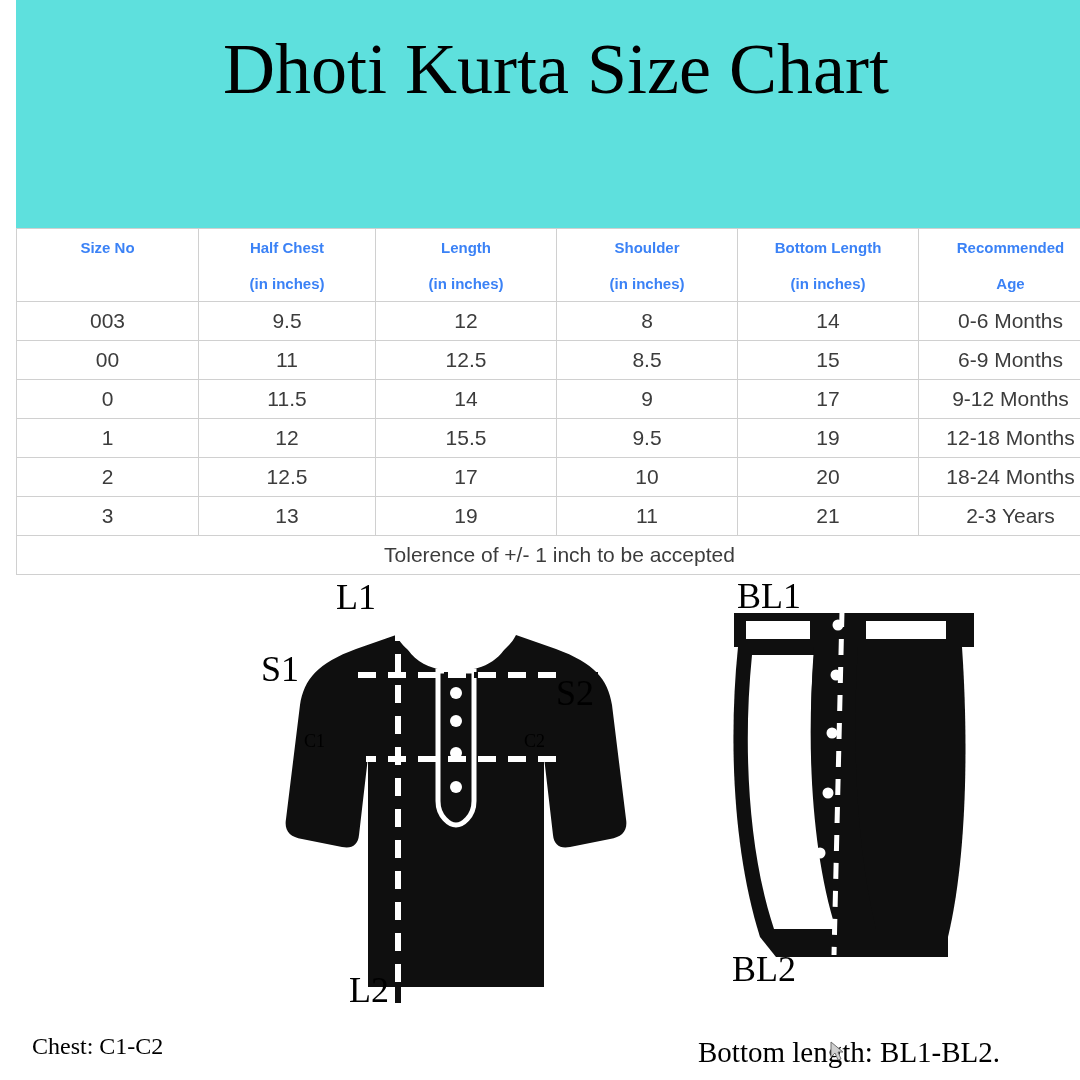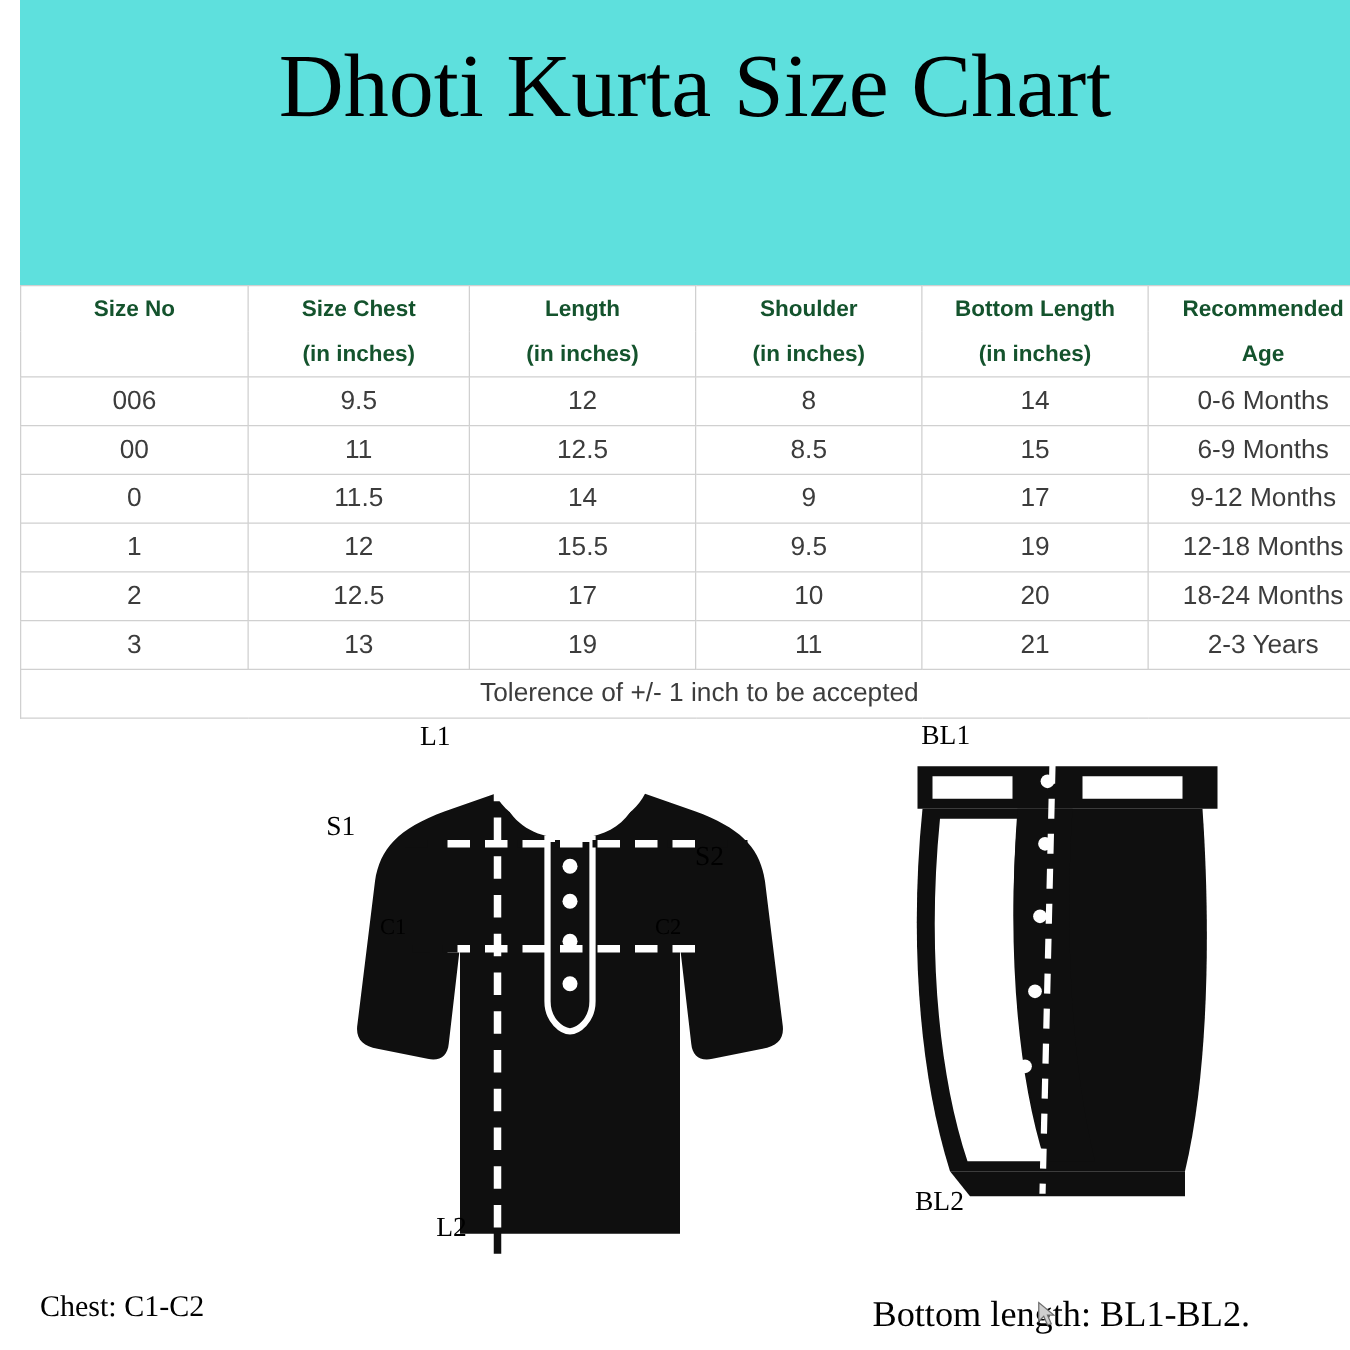--- a/index.html
+++ b/index.html
@@ -53,23 +53,23 @@
   table.size-chart td, table.size-chart th {
     border: 1px solid #d0d0d0;
     text-align: center;
     font-size: 21px;
     color: #3c3c3c;
     padding: 0;
     height: 38px;
     font-weight: 400;
   }
   table.size-chart thead th {
-    color: #14532d;
+    color: #3b82f6;
     font-weight: bold;
-    font-size: 18px;
+    font-size: 15px;
     height: 36px;
     vertical-align: middle;
   }
   table.size-chart thead tr.row-units th {
     border-top: none;
   }
   table.size-chart thead tr.row-names th {
     border-bottom: none;
   }
   .col-0 { width: 181px; }
@@ -102,21 +102,21 @@
     position: absolute;
     left: 700px;
     top: 10px;
     width: 280px;
     height: 400px;
   }
 
   .lbl {
     position: absolute;
     font-family: "Liberation Serif", serif;
-    font-size: 22px;
+    font-size: 36px;
     color: #000000;
     white-space: nowrap;
   }
   .lbl-sm {
     font-size: 18px;
   }
 
   .legend {
     position: absolute;
     left: 16px;
@@ -150,38 +150,38 @@
 
   <div class="header">
     <div class="header-title">Dhoti Kurta Size Chart</div>
   </div>
 
   <div class="table-wrap">
     <table class="size-chart">
       <thead>
         <tr class="row-names">
           <th class="col-0">Size No</th>
-          <th class="col-1">Size Chest</th>
+          <th class="col-1">Half Chest</th>
           <th class="col-2">Length</th>
           <th class="col-3">Shoulder</th>
           <th class="col-4">Bottom Length</th>
           <th class="col-5">Recommended</th>
         </tr>
         <tr class="row-units">
           <th class="col-0"></th>
           <th class="col-1">(in inches)</th>
           <th class="col-2">(in inches)</th>
           <th class="col-3">(in inches)</th>
           <th class="col-4">(in inches)</th>
           <th class="col-5">Age</th>
         </tr>
       </thead>
       <tbody>
         <tr>
-          <td>006</td>
+          <td>003</td>
           <td>9.5</td>
           <td>12</td>
           <td>8</td>
           <td>14</td>
           <td>0-6 Months</td>
         </tr>
         <tr>
           <td>00</td>
           <td>11</td>
           <td>12.5</td>

